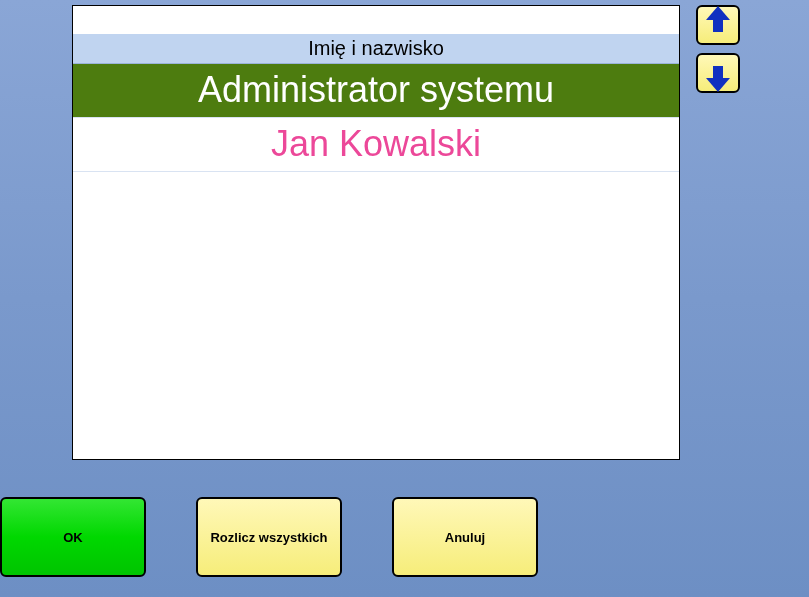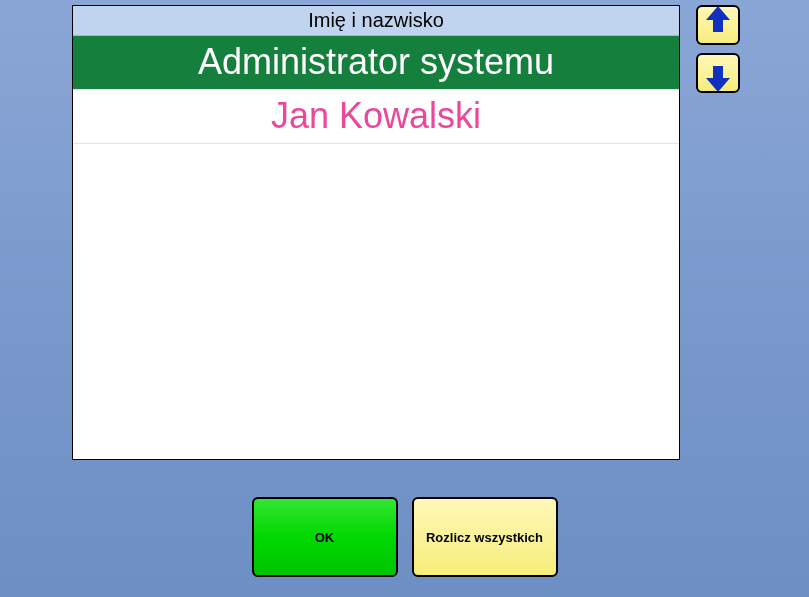--- a/index.html
+++ b/index.html
@@ -33,37 +33,38 @@
     }
     .list-header {
       width: 100%;
       height: 30px;
       background: #c0d4f0;
       border-bottom: 1px solid #9bb4d8;
       text-align: center;
       font-size: 20px;
       line-height: 28px;
       color: #000;
+      margin-top: 28px;
     }
     .list-body {
       width: 100%;
     }
     .list-row {
       width: 100%;
       height: 54px;
       text-align: center;
       font-size: 36px;
       line-height: 52px;
       border-bottom: 1px solid #d9e3f2;
       color: #ec4899;
       cursor: pointer;
       font-weight: 400;
     }
     .list-row.selected {
-      background: #15803d;
+      background: #4d7c0f;
       color: #fff;
     }
     .scroll-btn {
       position: absolute;
       right: 0;
       width: 44px;
       height: 40px;
       background: linear-gradient(to bottom, #fff8b8, #f6ed7a);
       border: 2px solid #000;
       border-radius: 6px;
@@ -105,41 +106,42 @@
       border-left: 12px solid transparent;
       border-right: 12px solid transparent;
       border-top: 14px solid #1030c0;
     }
     .button-bar {
       position: absolute;
       bottom: 20px;
       left: 0;
       width: 100%;
       display: flex;
-      justify-content: center;
+      justify-content: flex-start;
       gap: 14px;
     }
     .action-btn {
       width: 146px;
       height: 80px;
       border: 2px solid #000;
       border-radius: 6px;
       font-size: 13px;
       font-weight: bold;
       display: flex;
       align-items: center;
       justify-content: center;
       cursor: pointer;
       color: #000;
     }
     .btn-ok {
       background: linear-gradient(to bottom, #33e633, #00d800, #00c400);
     }
     .btn-yellow {
       background: linear-gradient(to bottom, #fff8b8, #f6ed7a);
+      margin-left: 36px;
     }
   </style>
 </head>
 <body>
 
 <div class="panel-wrap">
   <div class="list-container">
     <div class="list-header">Imię i nazwisko</div>
     <div class="list-body">
       <div class="list-row selected">Administrator systemu</div>
@@ -150,13 +152,14 @@
     <span class="arrow-shape"></span>
   </div>
   <div class="scroll-btn scroll-down">
     <span class="arrow-shape"></span>
   </div>
 </div>
 
 <div class="button-bar">
   <div class="action-btn btn-ok">OK</div>
   <div class="action-btn btn-yellow">Rozlicz wszystkich</div>
+  <div class="action-btn btn-yellow">Anuluj</div>
 </div>
 
 </body></html>

